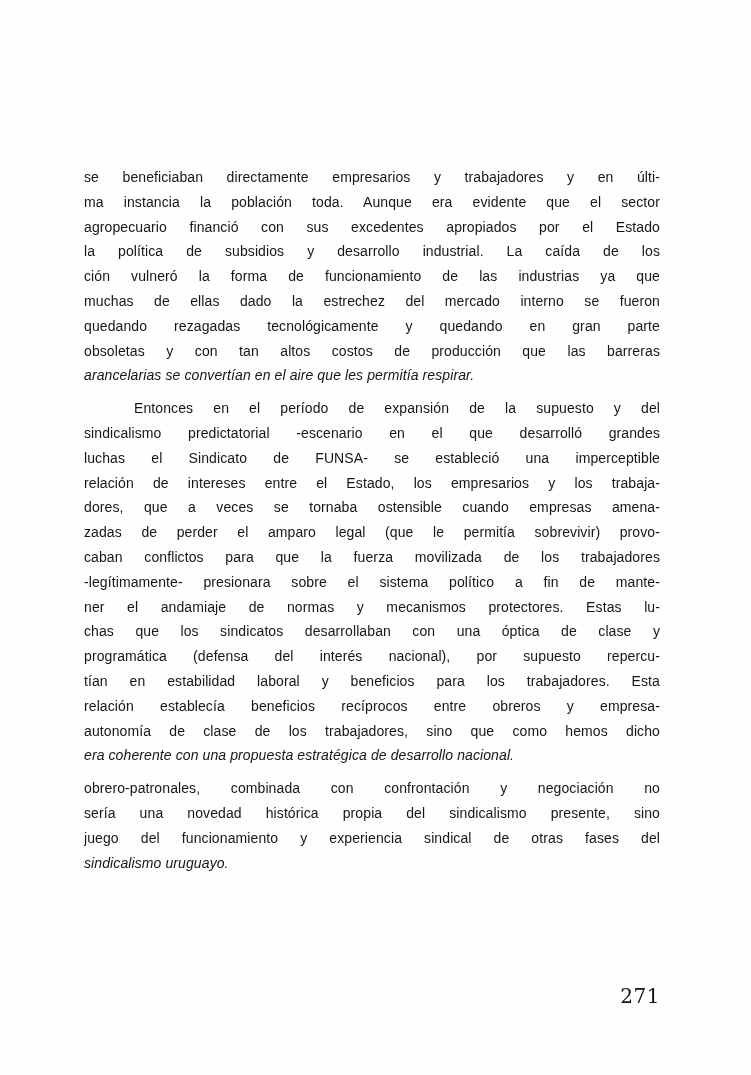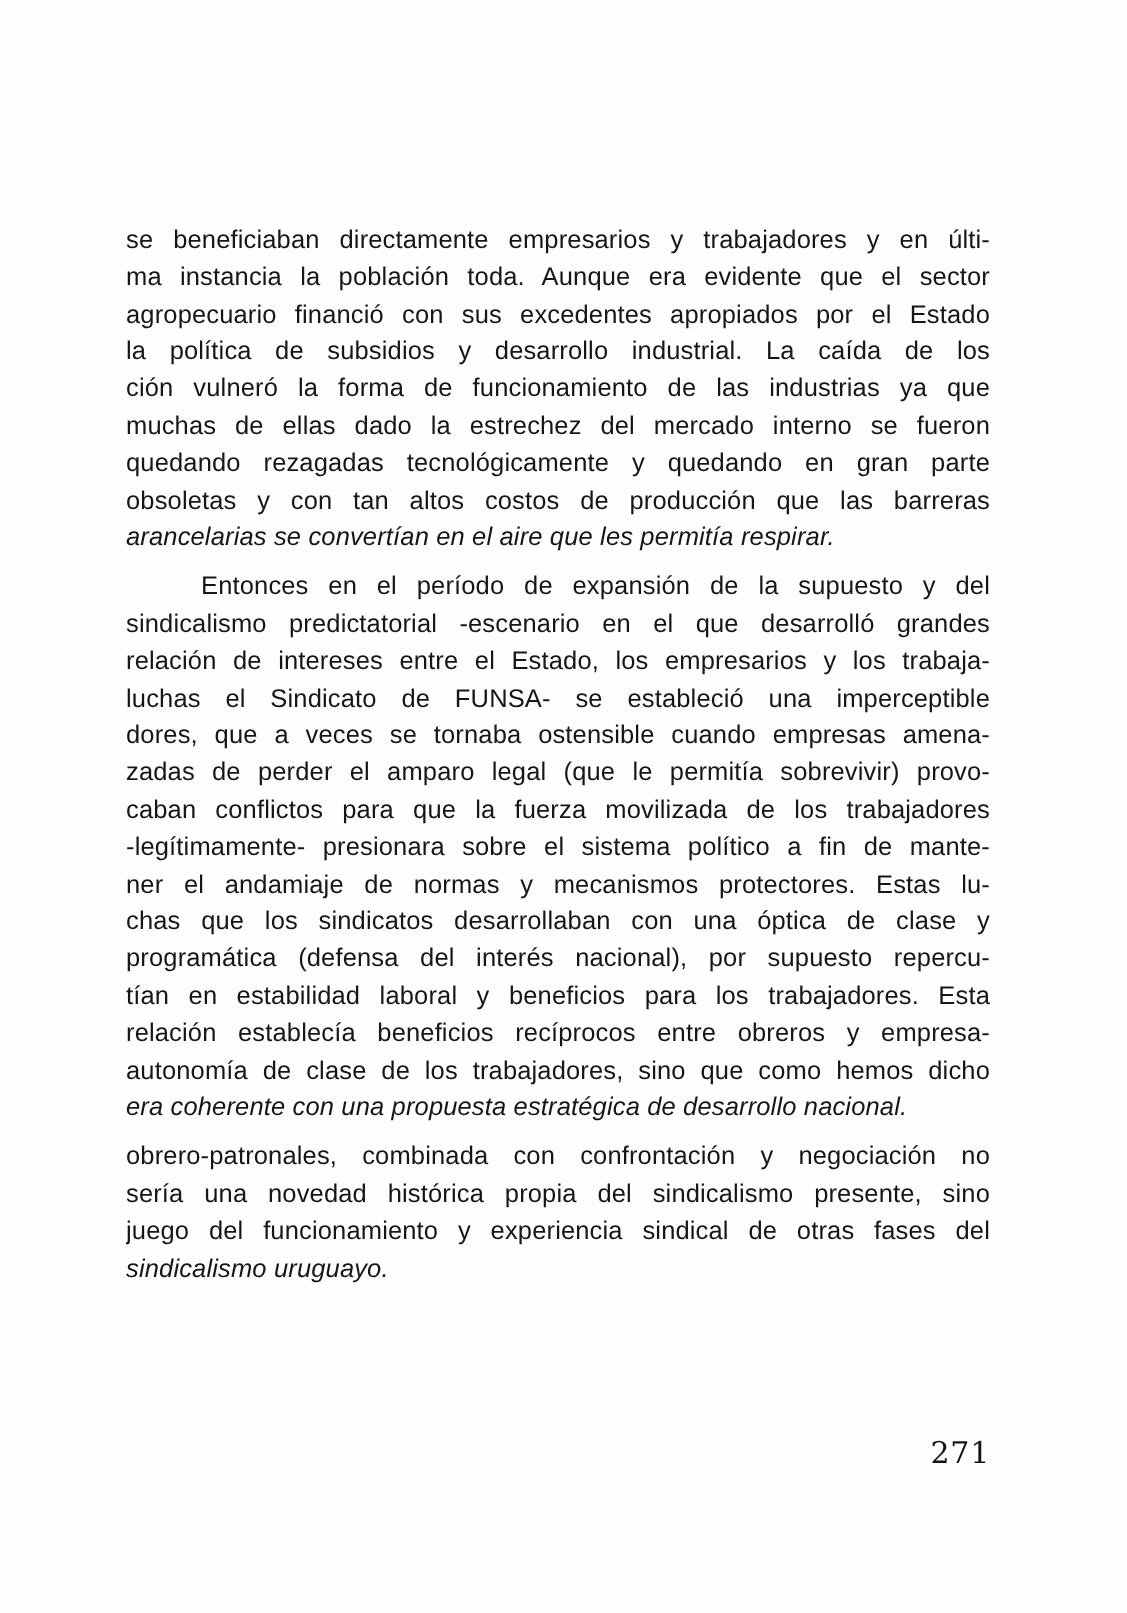--- a/index.html
+++ b/index.html
@@ -15,24 +15,24 @@
     font-family: "Liberation Sans", sans-serif;
   }
   .page {
     position: absolute;
     inset: 0;
     background: #fefefe;
   }
   .text-block {
     position: absolute;
     left: 84px;
-    top: 148px;
+    top: 165px;
     width: 576px;
     color: #161616;
-    font-size: 17px;
+    font-size: 14px;
     overflow: hidden;
   }
   .para {
     margin: 0 0 8px 0;
     padding: 0;
   }
   .line {
     display: block;
     line-height: 24.8px;
     text-align: justify;
@@ -42,21 +42,21 @@
   }
   .line.last-line {
     text-align-last: left;
     font-style: italic;
   }
   .para.indented .line.first-line {
     text-indent: 50px;
   }
   .page-number {
     position: absolute;
-    top: 956px;
+    top: 984px;
     right: 91px;
     font-family: "DejaVu Serif", "Liberation Serif", serif;
     font-size: 20px;
     color: #141414;
     letter-spacing: 0.5px;
   }
 </style>
 </head>
 <body>
 
@@ -69,22 +69,22 @@
         <span class="line">la política de subsidios y desarrollo industrial. La caída de los</span>
         <span class="line">ción vulneró la forma de funcionamiento de las industrias ya que</span>
         <span class="line">muchas de ellas dado la estrechez del mercado interno se fueron</span>
         <span class="line">quedando rezagadas tecnológicamente y quedando en gran parte</span>
         <span class="line">obsoletas y con tan altos costos de producción que las barreras</span>
         <span class="line last-line">arancelarias se convertían en el aire que les permitía respirar.</span>
       </p>
       <p class="para indented">
         <span class="line first-line">Entonces en el período de expansión de la supuesto y del</span>
         <span class="line">sindicalismo predictatorial -escenario en el que desarrolló grandes</span>
+        <span class="line">luchas el Sindicato de FUNSA- se estableció una imperceptible</span>
         <span class="line">relación de intereses entre el Estado, los empresarios y los trabaja-</span>
-        <span class="line">luchas el Sindicato de FUNSA- se estableció una imperceptible</span>
         <span class="line">dores, que a veces se tornaba ostensible cuando empresas amena-</span>
         <span class="line">zadas de perder el amparo legal (que le permitía sobrevivir) provo-</span>
         <span class="line">caban conflictos para que la fuerza movilizada de los trabajadores</span>
         <span class="line">-legítimamente- presionara sobre el sistema político a fin de mante-</span>
         <span class="line">ner el andamiaje de normas y mecanismos protectores. Estas lu-</span>
         <span class="line">chas que los sindicatos desarrollaban con una óptica de clase y</span>
         <span class="line">programática (defensa del interés nacional), por supuesto repercu-</span>
         <span class="line">tían en estabilidad laboral y beneficios para los trabajadores. Esta</span>
         <span class="line">relación establecía beneficios recíprocos entre obreros y empresa-</span>
         <span class="line">autonomía de clase de los trabajadores, sino que como hemos dicho</span>

